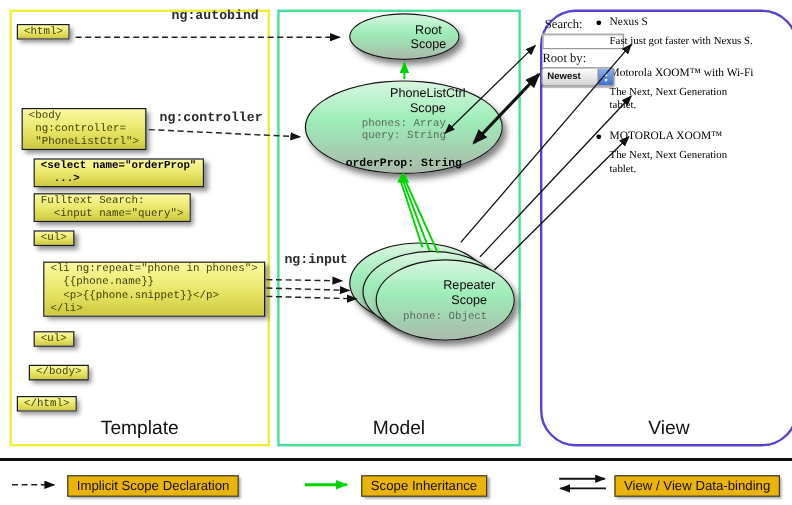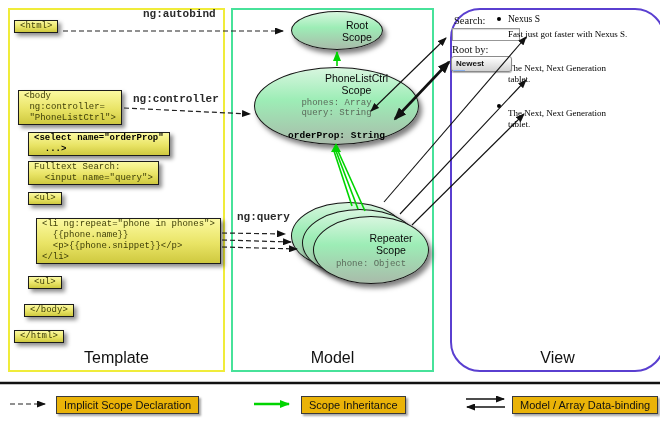--- a/index.html
+++ b/index.html
@@ -39,21 +39,21 @@
 
   
   .vlabel{position:absolute;font:10.5px/12px "Liberation Serif",serif;color:#111;}
   #search-input{position:absolute;left:452px;top:28px;width:62px;height:11px;
                 border:1px solid #979797;background:#fff;font:8px "Liberation Serif",serif;
                 padding:0 2px;box-shadow:inset 0 1px 1px rgba(0,0,0,.15);}
   #sort-select{position:absolute;left:451px;top:56px;width:59px;height:14px;z-index:9;
                border:1px solid #8a8a8a;border-radius:3px;
                background:linear-gradient(#ffffff,#d2d2d2);
                box-shadow:0 1px 1px rgba(0,0,0,.3);
-               display:flex;align-items:stretch;overflow:hidden;flex-direction:column;}
+               display:flex;align-items:stretch;overflow:hidden;}
   #sort-select .sel-text{flex:1;font:bold 8px/13px "Liberation Sans",sans-serif;
                          padding-left:4px;color:#111;}
   #sort-select .stepper{width:12px;background:linear-gradient(#8fb4ef,#3a6fd0);
                         border-left:1px solid #7a7a7a;color:#fff;font-size:4.5px;
                         line-height:5px;display:flex;flex-direction:column;
                         align-items:center;justify-content:center;}
   #view-list{position:absolute;left:497px;top:13px;width:132px;}
   .vitem{margin-bottom:15px;}
   .vitem .trow{display:flex;}
   .vitem .bullet{width:4px;height:4px;border-radius:50%;background:#000;
@@ -106,21 +106,21 @@
   <div class="codebox" style="left:36px;top:218px;">&lt;li ng:repeat="phone in phones"&gt;
   {{phone.name}}
   &lt;p&gt;{{phone.snippet}}&lt;/p&gt;
 &lt;/li&gt;</div>
   <div class="codebox" style="left:28px;top:276px;">&lt;ul&gt;</div>
   <div class="codebox" style="left:24px;top:304px;">&lt;/body&gt;</div>
   <div class="codebox" style="left:14px;top:330px;">&lt;/html&gt;</div>
 
   <div class="nglabel" style="left:143px;top:8px;">ng:autobind</div>
   <div class="nglabel" style="left:133px;top:93px;">ng:controller</div>
-  <div class="nglabel" style="left:237px;top:211px;">ng:query</div>
+  <div class="nglabel" style="left:237px;top:211px;">ng:input</div>
 
   <div class="ellipse" style="left:291px;top:11px;width:90px;height:37px;">
     <div class="etitle">Root</div>
     <div class="etitle">Scope</div>
   </div>
 
   <div class="ellipse" style="left:254px;top:67px;width:163px;height:76px;">
     <div class="etitle">PhoneListCtrl</div>
     <div class="etitle" style="margin-bottom:2px;">Scope</div>
     <div class="eprop">phones: Array</div>
@@ -151,34 +151,36 @@
     <div class="vitem">
       <div class="trow">
         <span class="bullet"></span>
         <span class="vtitle">Nexus S</span>
       </div>
       <div class="vdesc">Fast just got faster with Nexus S.</div>
     </div>
     <div class="vitem">
       <div class="trow">
         <span class="bullet"></span>
+        <span class="vtitle">Motorola XOOM™ with Wi-Fi</span>
       </div>
       <div class="vdesc">The Next, Next Generation tablet.</div>
     </div>
     <div class="vitem">
       <div class="trow">
         <span class="bullet"></span>
+        <span class="vtitle">MOTOROLA XOOM™</span>
       </div>
       <div class="vdesc">The Next, Next Generation tablet.</div>
     </div>
   </div>
 
   <div class="legend-box" id="legend-implicit">Implicit Scope Declaration</div>
   <div class="legend-box" id="legend-inheritance">Scope Inheritance</div>
-  <div class="legend-box" id="legend-databinding">Model / Array Data-binding</div>
+  <div class="legend-box" id="legend-databinding">View / View Data-binding</div>
 
   <svg id="arrows" width="660" height="421">
     <defs>
       <marker id="ah" orient="auto-start-reverse" markerUnits="userSpaceOnUse" markerWidth="9" markerHeight="7" refX="8" refY="3.5">
         <path d="M0,0L9,3.5L0,7Z" fill="#111"></path>
       </marker>
       <marker id="ahThick" orient="auto-start-reverse" markerUnits="userSpaceOnUse" markerWidth="13" markerHeight="10" refX="11" refY="5">
         <path d="M0,0L13,5L0,10Z" fill="#111"></path>
       </marker>
       <marker id="ahGreen" orient="auto-start-reverse" markerUnits="userSpaceOnUse" markerWidth="10" markerHeight="8" refX="9" refY="4">

